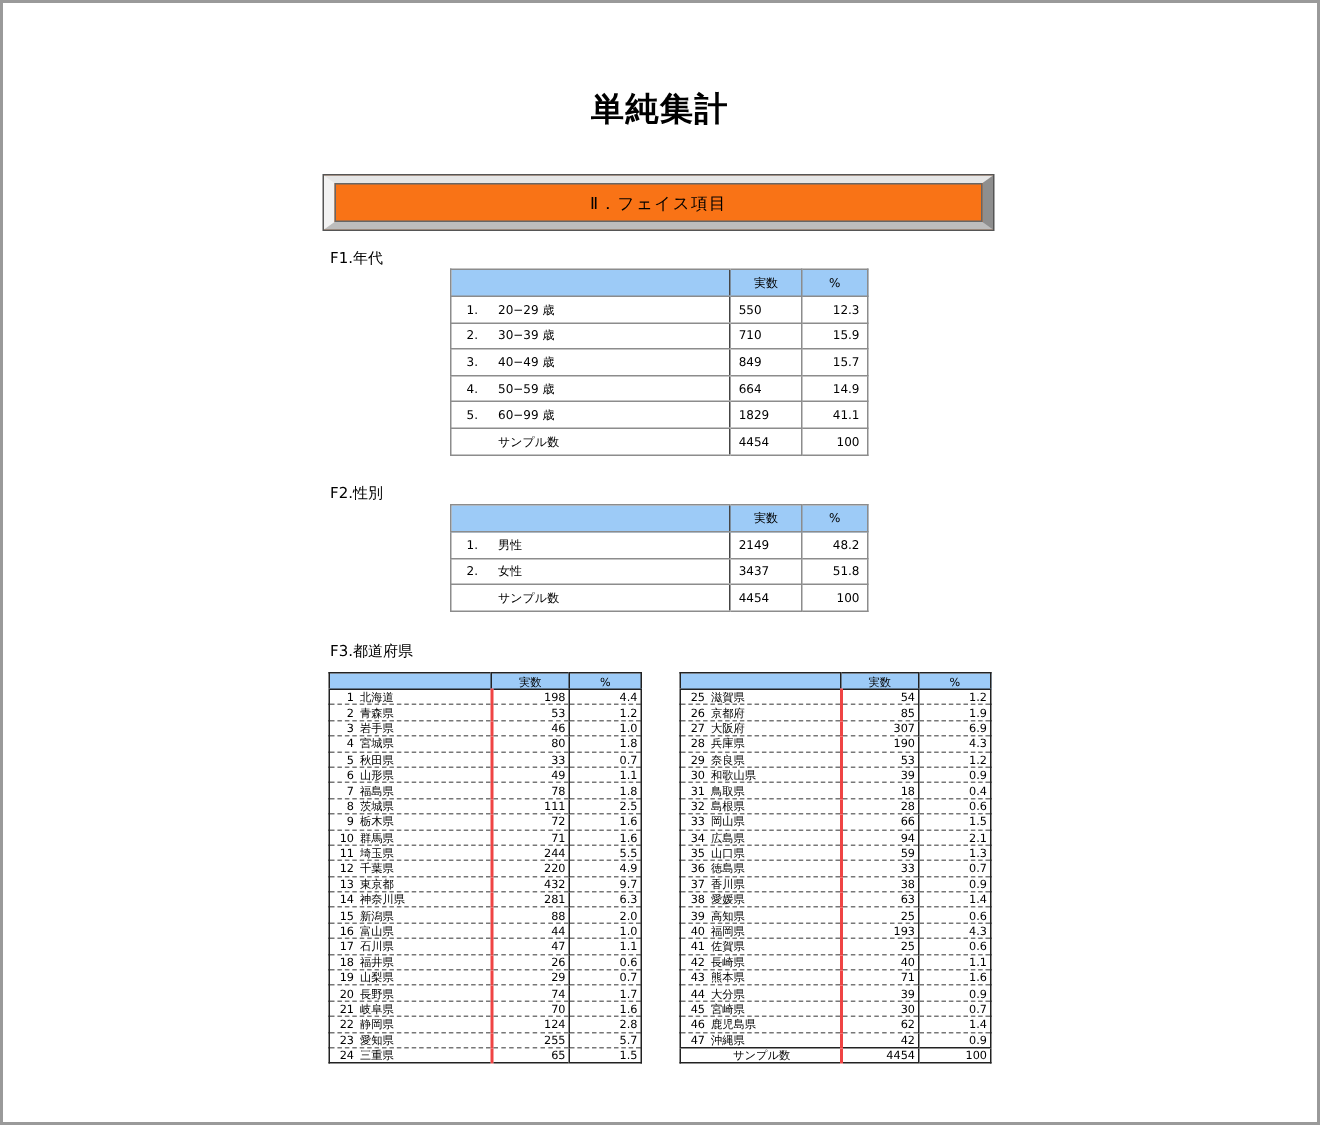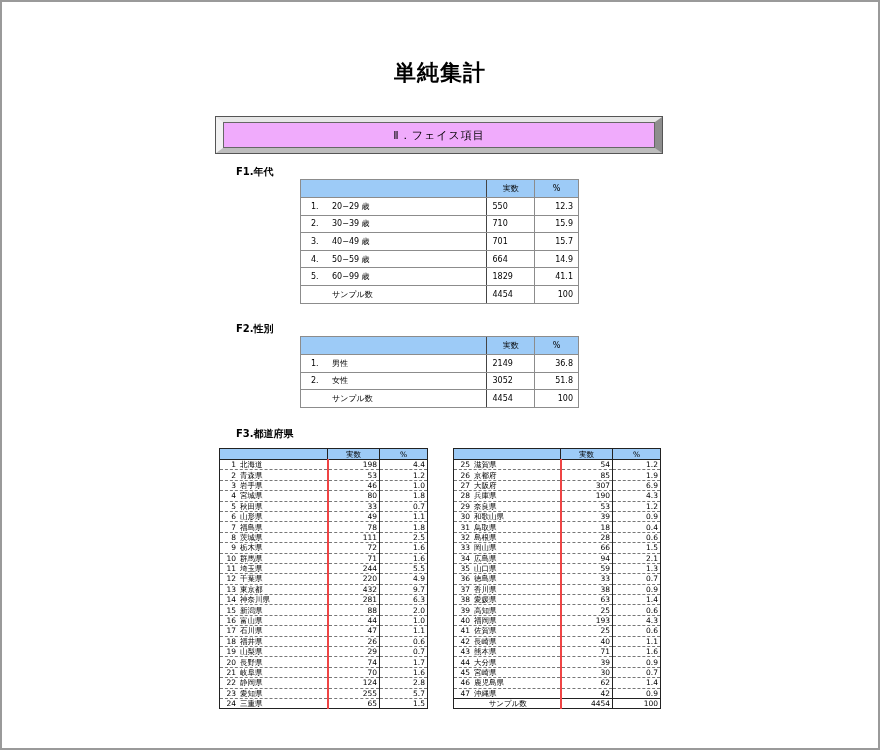--- a/index.html
+++ b/index.html
@@ -16,30 +16,30 @@
   .doc-title {
     position: absolute; left: 0; width: 880px; top: 58px;
     text-align: center; font-size: 22px; font-weight: bold; letter-spacing: 1px;
   }
   .section-box {
     position: absolute; left: 216px; top: 117px; width: 446px; height: 36px;
     box-sizing: border-box;
     border-style: solid; border-width: 5px 7px 5px 7px;
     border-color: #e6e6e6 #8e8e8e #bdbdbd #f2f2f2;
     outline: 1px solid #555;
-    background: #f0abfc;
+    background: #f97316;
   }
   .section-box .inner {
     position: absolute; left: 0; top: 0; right: 0; bottom: 0;
     border: 1px solid #666;
     display: flex; align-items: center; justify-content: center;
     font-size: 11px; letter-spacing: 1px;
   }
   .q-label {
-    position: absolute; left: 236px; font-size: 10px; font-weight: bold;
+    position: absolute; left: 220px; font-size: 10px; font-weight: normal;
   }
   table { border-collapse: collapse; position: absolute; border-radius: 32px; }
   
   .sum-table { left: 300px; width: 279px; font-size: 8px; }
   .sum-table td, .sum-table th {
     border-top: 1px solid #8c8c8c; border-bottom: 1px solid #8c8c8c;
     padding: 0 5px; height: 16px; box-sizing: border-box;
   }
   .sum-table th {
     background: #9dcbf7; font-weight: normal; height: 18px; text-align: center;
@@ -100,21 +100,21 @@
       </tr>
       <tr>
         <td class="c-num">2.</td>
         <td class="c-label">30−39 歳</td>
         <td class="c-n">710</td>
         <td class="c-p">15.9</td>
       </tr>
       <tr>
         <td class="c-num">3.</td>
         <td class="c-label">40−49 歳</td>
-        <td class="c-n">701</td>
+        <td class="c-n">849</td>
         <td class="c-p">15.7</td>
       </tr>
       <tr>
         <td class="c-num">4.</td>
         <td class="c-label">50−59 歳</td>
         <td class="c-n">664</td>
         <td class="c-p">14.9</td>
       </tr>
       <tr>
         <td class="c-num">5.</td>
@@ -139,26 +139,26 @@
       <th class="c-label"></th>
       <th class="c-n">実数</th>
       <th class="c-p">%</th>
     </tr>
   </thead>
   <tbody>
       <tr>
         <td class="c-num">1.</td>
         <td class="c-label">男性</td>
         <td class="c-n">2149</td>
-        <td class="c-p">36.8</td>
+        <td class="c-p">48.2</td>
       </tr>
       <tr>
         <td class="c-num">2.</td>
         <td class="c-label">女性</td>
-        <td class="c-n">3052</td>
+        <td class="c-n">3437</td>
         <td class="c-p">51.8</td>
       </tr>
       <tr>
         <td class="c-num"></td>
         <td class="c-label">サンプル数</td>
         <td class="c-n">4454</td>
         <td class="c-p">100</td>
       </tr>
     </tbody>
 </table>

